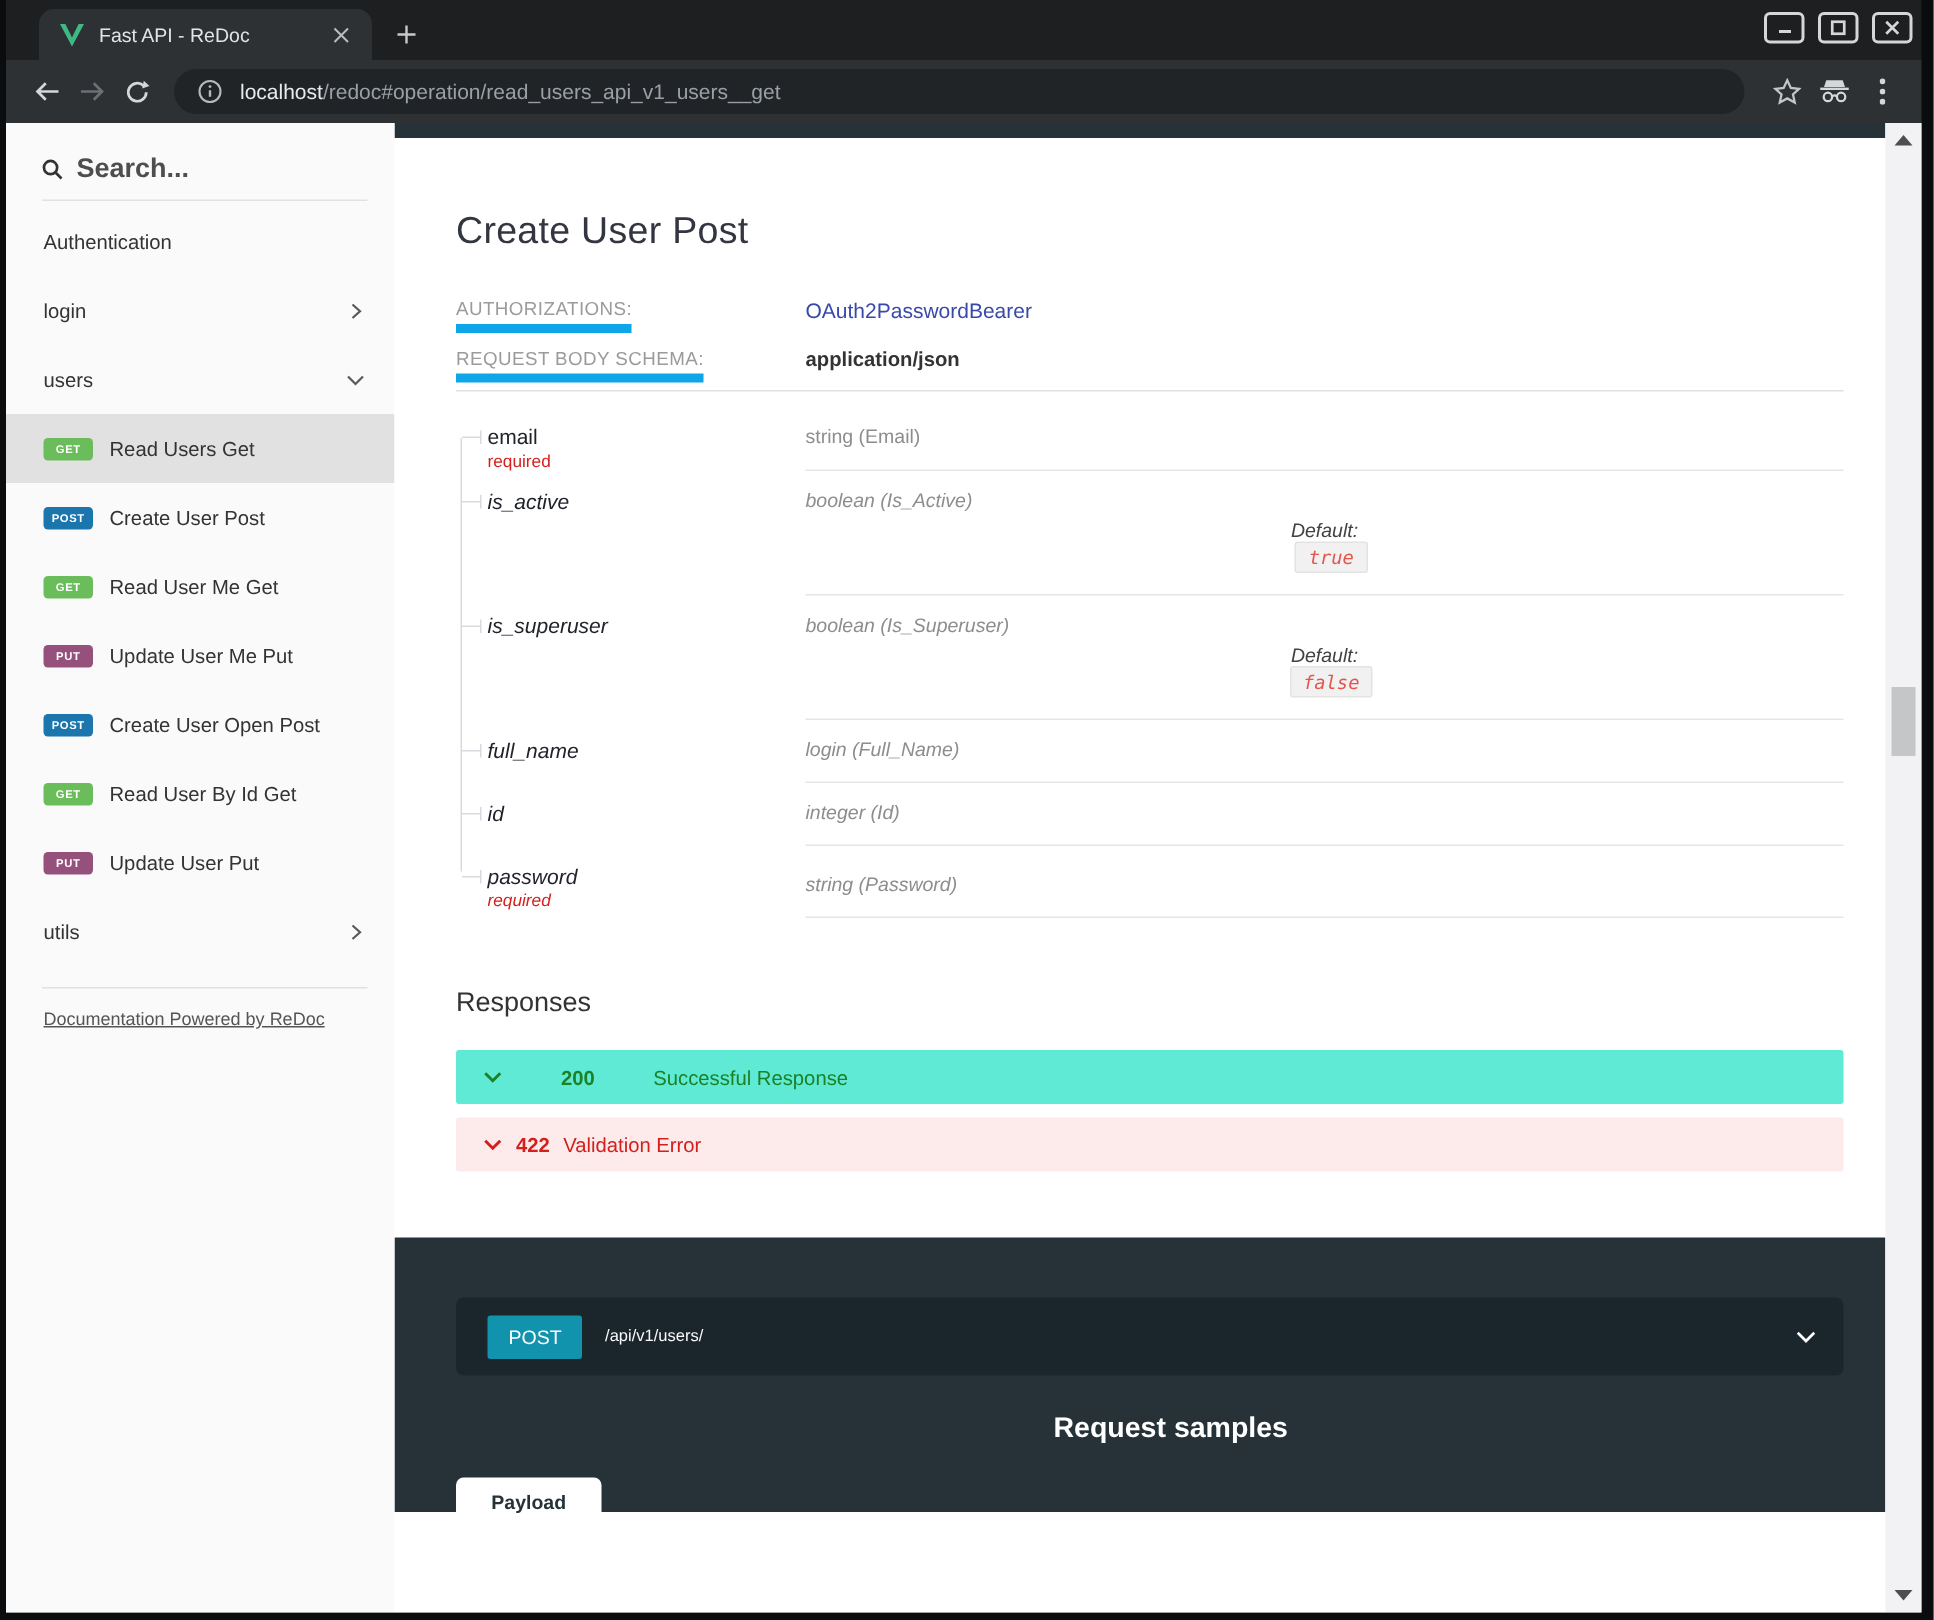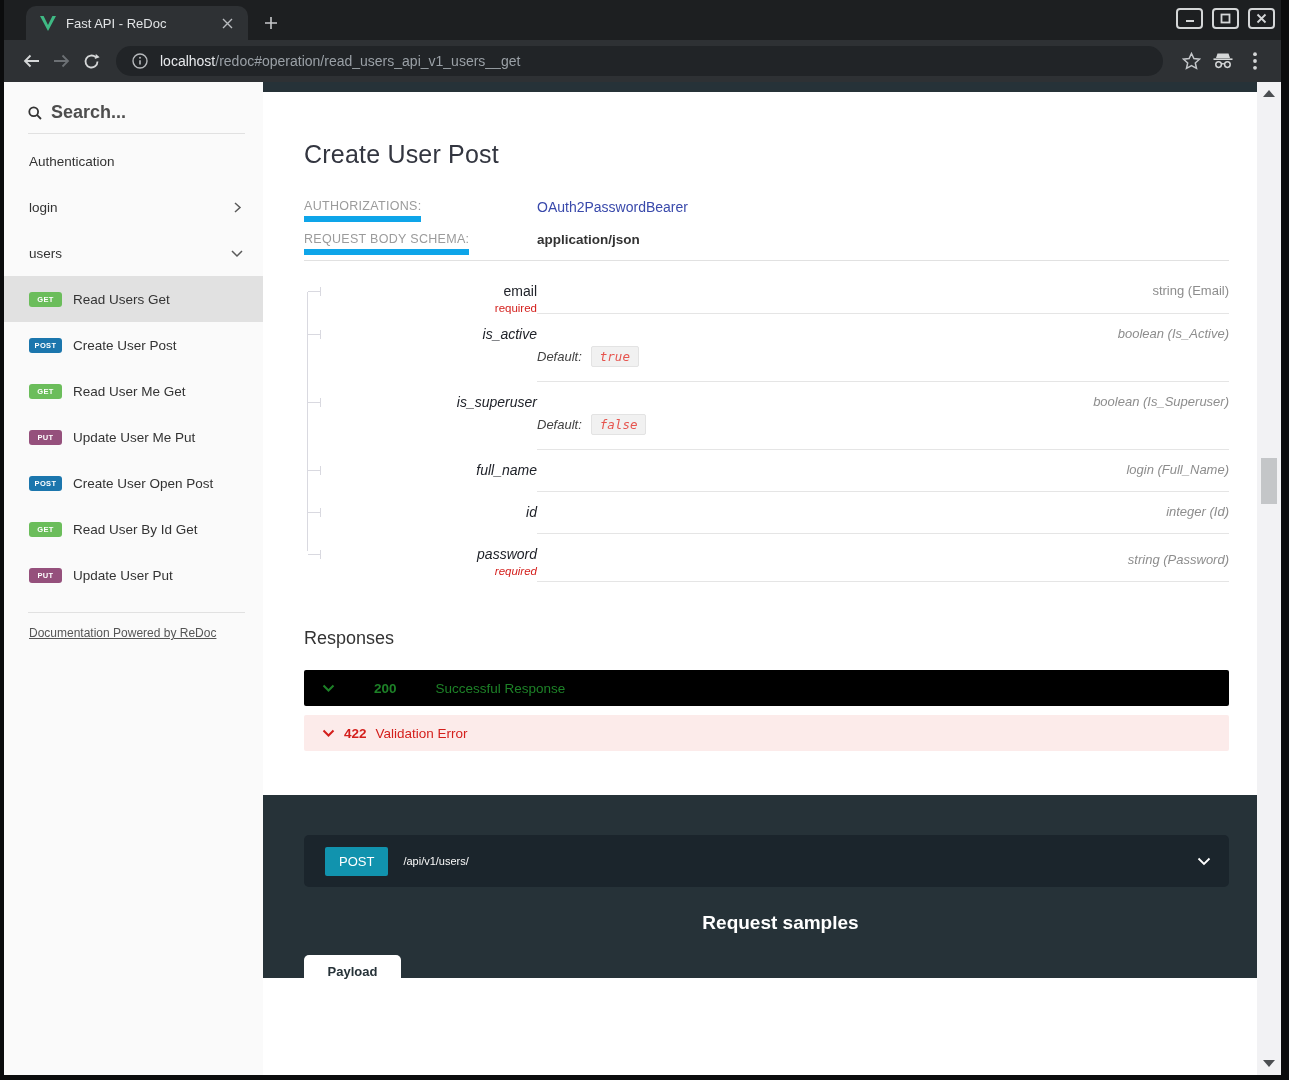--- a/index.html
+++ b/index.html
@@ -59,44 +59,44 @@
   .kw { color:#d98e97; }
 
   .meta-row { display:flex; margin-top:30px; align-items:flex-start; width:925px; }
   .meta-label { width:233px; flex:none; font-size:12.5px; color:#9b9b9b; letter-spacing:0.3px; }
   .meta-label span { border-bottom:6px solid #0ea5e9; padding-bottom:3px; }
   .auth-link { font-size:14px; color:#3949ab; cursor:pointer; }
   .mime { font-size:13.5px; color:#333; font-weight:700; }
   .full-divider { width:925px; border-bottom:1px solid #e1e1e1; margin-top:13px; }
 
   
-  .schema { position:relative; width:925px;text-align:right; }
+  .schema { position:relative; width:925px; }
   .schema::before { content:''; position:absolute; left:3px; top:31px; bottom:31px; width:1px; background:#d9d9e0; }
   .srow { display:flex; }
   .col-left { width:233px; flex:none; padding-left:21px; position:relative; }
   .col-right { flex:1; border-bottom:1px solid #e5e5e5; }
   .srow .col-left::before { content:''; position:absolute; left:4px; width:12px; height:1px; background:#d9d9e0; }
   .srow .col-left::after { content:''; position:absolute; left:16px; width:1px; height:9px; background:#d9d9e0; }
   .srow.pt-lg .col-left, .srow.pt-lg .col-right { padding-top:22px; }
   .srow.pt-md .col-left, .srow.pt-md .col-right { padding-top:12px;font-style:italic; }
   .srow.pt-lg .col-left::before { top:30px; } .srow.pt-lg .col-left::after { top:26px; }
   .srow.pt-md .col-left::before { top:20px; } .srow.pt-md .col-left::after { top:16px; }
   .srow .col-right { padding-bottom:14px; }
   .fname { font-size:14px; color:#20232a; }
   .req { margin-top:3px; font-size:11.5px; color:#d41f1c; }
   .ftype { font-size:13px; color:#8d8d8d; }
-  .fdefault { margin-top:5px; display:flex; align-items:center; }
+  .fdefault { margin-top:5px; display:flex; align-items:center;flex-direction:column; }
   .fdefault .dlabel { font-size:13px; color:#424242; }
   .chip { margin-left:9px; font-family:"DejaVu Sans Mono", monospace; font-size:12.5px; color:#e6544e;
           background:#f1f1f1; border:1px solid #e3e3e3; border-radius:2px; padding:2px 8px; }
 
   
   .resp-title { margin-top:46px; font-size:18px; font-weight:500; color:#333; }
   .resp-bar { width:925px; height:36px; border-radius:2px; display:flex; align-items:center; padding-left:18px; gap:9px; cursor:pointer; }
-  .resp-bar.success { margin-top:21px; background:#000000; color:#1d8127;gap:39px; }
+  .resp-bar.success { margin-top:21px; background:#5eead4; color:#1d8127;gap:39px; }
   .resp-bar.error { margin-top:9px; background:#fcebea; color:#d41f1c; }
   .resp-code { font-size:13.5px; font-weight:700; }
   .resp-text { font-size:13.5px; }
 
   
   .samples { margin-top:44px; background:#263238; padding:40px 0 0 41px; height:183px; }
   .post-bar { width:925px; height:52px; background:#1b252c; border-radius:5px; display:flex; align-items:center;
               padding:0 18px 0 21px; cursor:pointer; }
   .post-chip { background:#1193ae; color:#fff; font-size:13px; padding:7px 14px; border-radius:2px; }
   .post-path { color:#fafafa; font-size:11px; margin-left:15px; flex:1; }
@@ -252,20 +252,26 @@
           <span class="lbl">Create User Open Post</span>
         </div>
         <div class="side-item">
           <span class="badge get">GET</span>
           <span class="lbl">Read User By Id Get</span>
         </div>
         <div class="side-item">
           <span class="badge put">PUT</span>
           <span class="lbl">Update User Put</span>
         </div>
+        <div class="side-item">
+          <span class="lbl">utils</span>
+          <svg width="11" height="11" viewBox="0 0 11 11">
+              <path d="M3 1 L8 5.5 L3 10" fill="none" stroke="#5a5a5a" stroke-width="1.5"></path>
+            </svg>
+        </div>
 
         <div class="side-divider"></div>
         <div class="side-footer">
           <a>Documentation Powered by ReDoc</a>
         </div>
       </div>
 
       <div class="content">
         <div class="dark-strip"></div>
 

